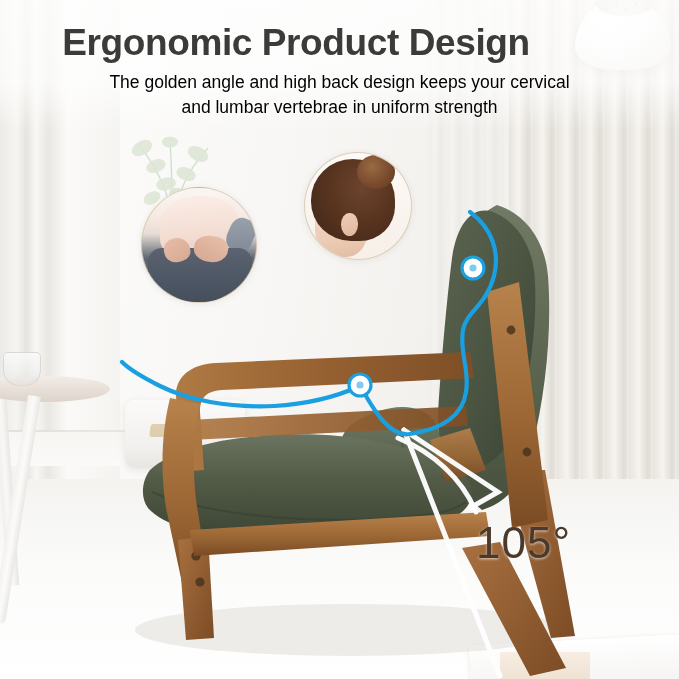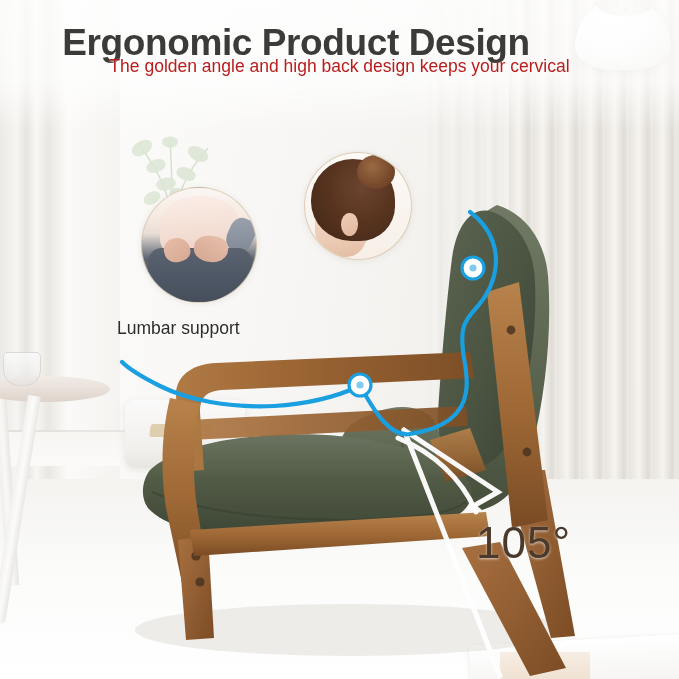--- a/index.html
+++ b/index.html
@@ -115,22 +115,22 @@
   .hdr-wash{
     position:absolute; left:0; top:0; width:679px; height:132px;
     background:linear-gradient(180deg,rgba(255,255,255,.80) 0%,rgba(255,255,255,.70) 62%,rgba(255,255,255,0) 100%);
   }
   .title{
     position:absolute; left:0; top:22px; width:592px; text-align:center;
     font-size:37px; font-weight:bold; color:#3b3b38; letter-spacing:-.4px;
     text-shadow:0 1px 2px rgba(255,255,255,.9);
   }
   .subtitle{
-    position:absolute; left:0; top:54px; width:679px; text-align:center;
-    font-size:17.5px; color:#b91c1c; line-height:25px;
+    position:absolute; left:0; top:70px; width:679px; text-align:center;
+    font-size:17.5px; color:#000000; line-height:25px;
     text-shadow:0 1px 2px rgba(255,255,255,.9);
   }
 
   
   .inset{
     position:absolute; border-radius:50%; overflow:hidden;
     border:1px solid rgba(215,200,175,.85);
     box-shadow:0 1px 6px rgba(190,185,178,.28);
   }
   #inset-lumbar{ left:141px; top:187px; width:116px; height:116px;
@@ -346,34 +346,34 @@
     <g>
       <circle cx="360" cy="385" r="11" fill="#ffffff" stroke="#1a9fe0" stroke-width="3.2"></circle>
       <circle cx="360" cy="385" r="3.6" fill="#1a9fe0" opacity=".55"></circle>
     </g>
   </svg>
 
   <div class="hdr-wash"></div>
   <div class="title">Ergonomic Product Design</div>
   <div class="subtitle">
     <div>The golden angle and high back design keeps your cervical</div>
+    <div>and lumbar vertebrae in uniform strength</div>
   </div>
 
   <div class="inset" id="inset-lumbar">
     <div class="lum-shirt"></div>
     <div class="lum-sleeve"></div>
     <div class="lum-pants"></div>
     <div class="lum-hand1"></div>
     <div class="lum-hand2"></div>
   </div>
 
   <div class="inset" id="inset-neck">
     <div class="neck-skin"></div>
     <div class="neck-hair"></div>
     <div class="neck-bun"></div>
     <div class="neck-ear"></div>
   </div>
 
-  <div class="label" id="label-lumbar">Lumbar support</div>
 
   <div class="angle-label">105°</div>
 
 </div>
 
 </body></html>

